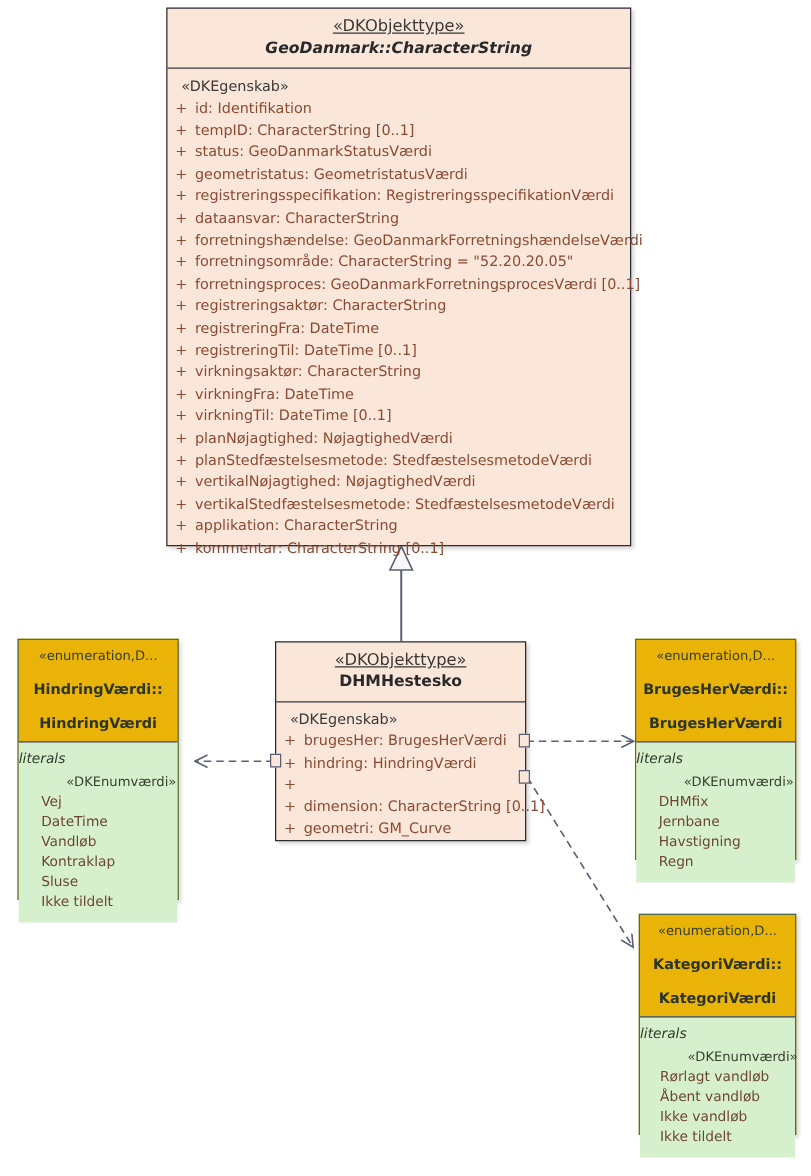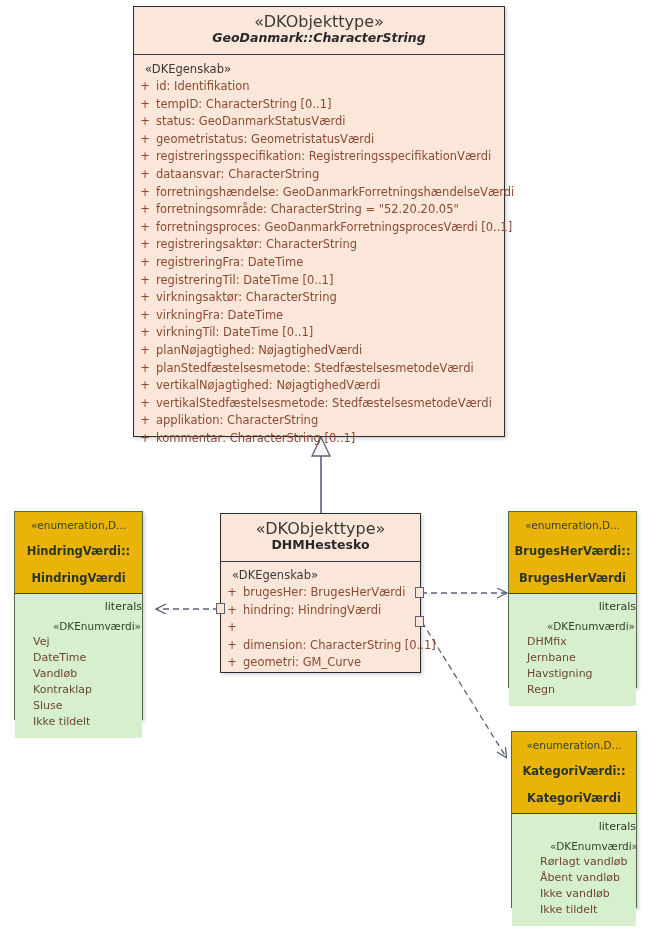--- a/index.html
+++ b/index.html
@@ -49,23 +49,24 @@
   .cls {
     background: #fbe7d9;
     border-color: #2b2b33;
   }
   .cls .hdr {
     padding: 7px 4px 8px 4px;
     text-align: center;
     color: #33322f;
   }
   .cls .stereo {
-    font-size: 16px;
+    font-size: 13px;
     line-height: 15px;
     color: #3a3936;
+    text-decoration: underline;
   }
   .cls .cname {
     font-size: 12.5px;
     line-height: 17px;
     font-weight: bold;
     color: #29282a;
   }
   .cls .cname.italic { font-style: italic; }
 
   .cls .attrs {
@@ -114,40 +115,41 @@
     line-height: 15px;
     font-weight: bold;
     color: #2b3528;
     margin-top: 12px;
   }
   .enum .body {
     background: #d6f0cd;
     padding: 4px 0 8px 0;
   }
   .enum .literals-label {
-    text-align: right;
+    text-align: left;
+    font-style: italic;
     font-size: 11px;
     line-height: 18px;
     color: #2f3b2c;
     margin-bottom: 2px;
   }
   .enum .lit-stereo {
     font-size: 10.5px;
     line-height: 16px;
     color: #36402f;
     padding-left: 6px;
     margin-left: 32px;
   }
   .enum .lit {
     font-size: 11px;
     line-height: 16px;
     color: #6c4630;
     padding-left: 18px;
   }
-  .enum.wide .lit { padding-left: 28px; }
+  .enum.wide .lit { padding-left: 16px; }
 
   
   .port {
     position: absolute;
     width: 9px;
     height: 11px;
     border: 1px solid #5a6175;
     background: #fbe7d9;
     z-index: 3;
     box-sizing: border-box;

